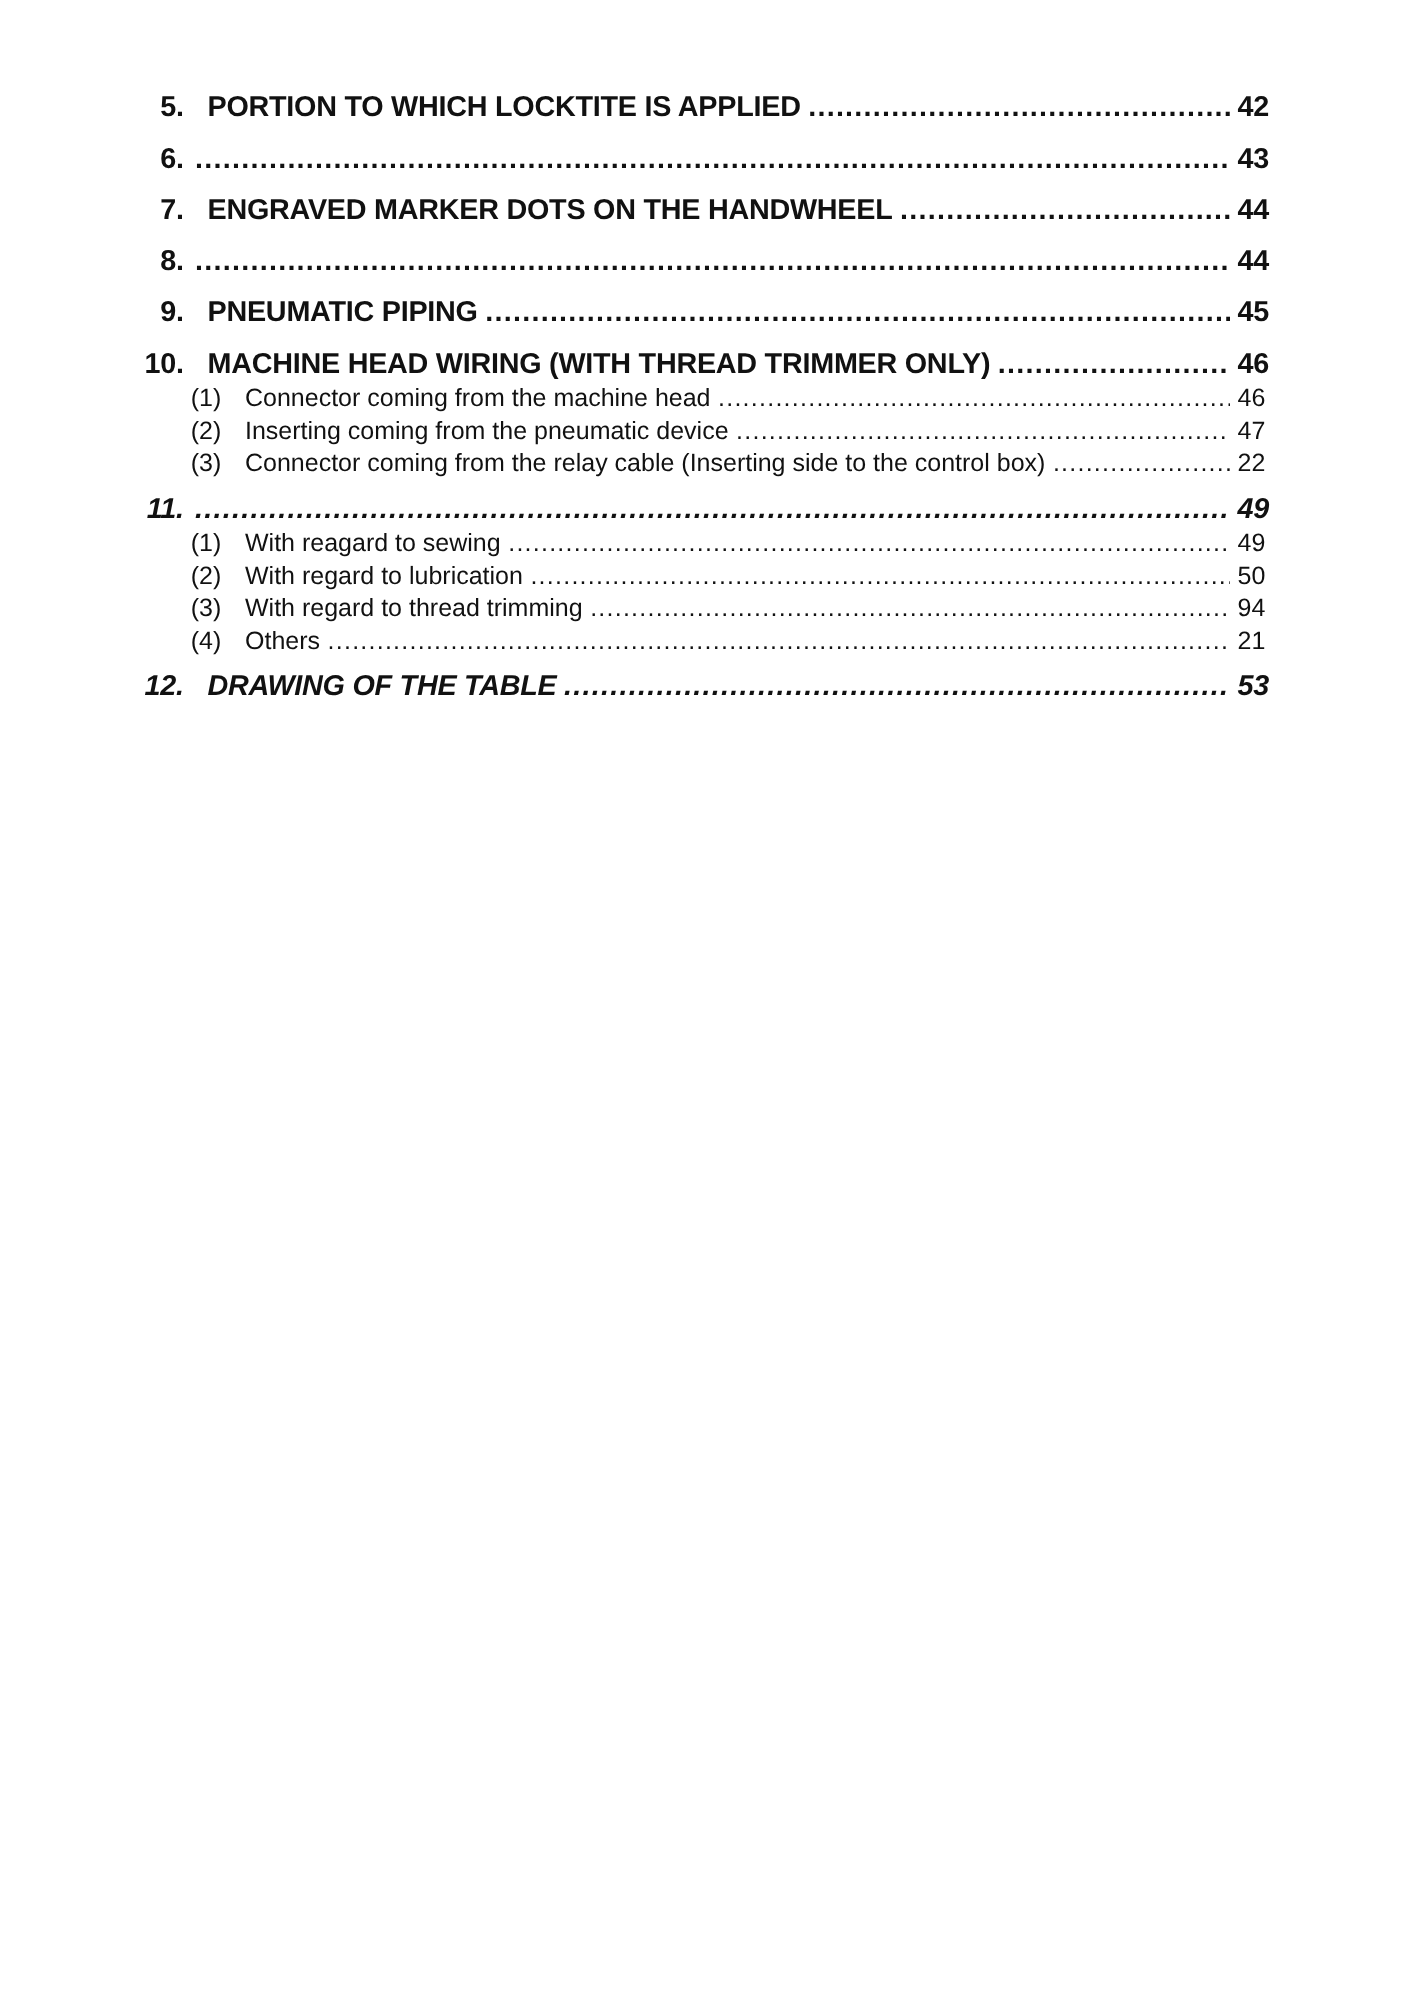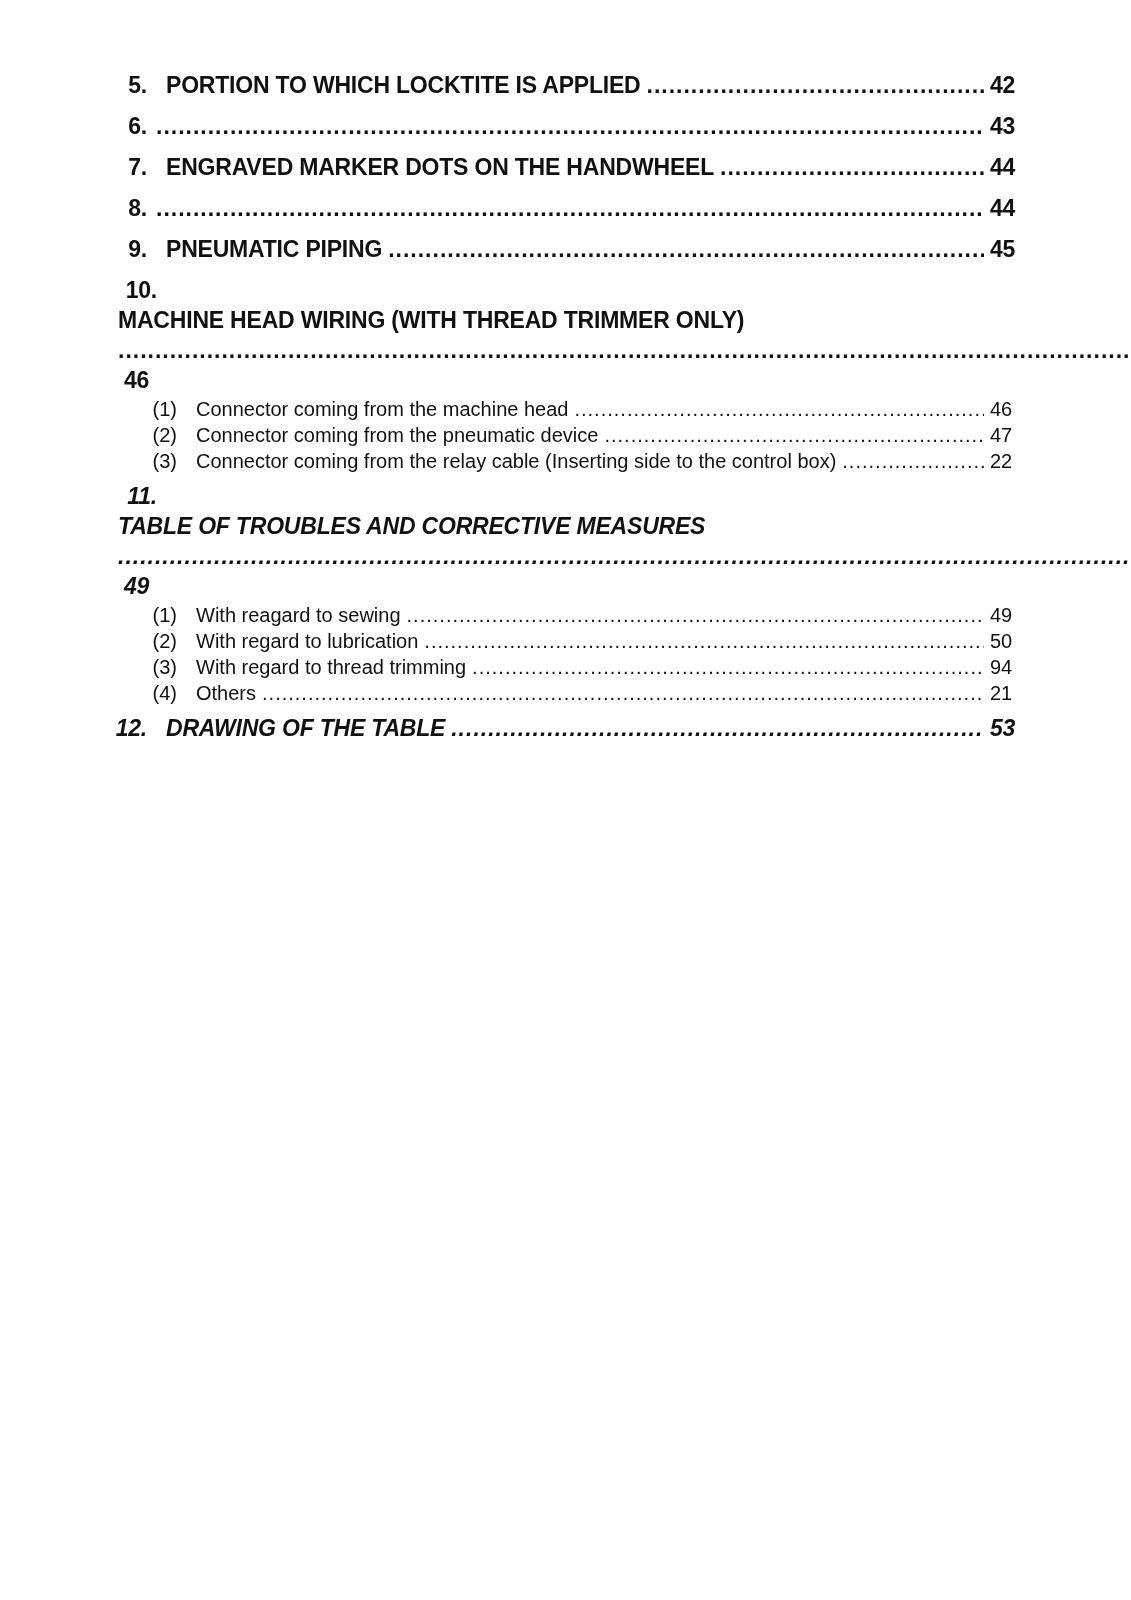--- a/index.html
+++ b/index.html
@@ -29,21 +29,20 @@
   }
   .row.main {
     font-weight: 700;
     font-size: 23px;
     line-height: 30px;
     letter-spacing: -0.2px;
     margin: 0 0 11px 0;
   }
   .row.main.has-subs {
     margin-bottom: 1px;
-    flex-direction: column;
   }
   .row.sub {
     font-weight: 400;
     font-size: 20px;
     line-height: 26px;
     margin-left: 39px;
   }
   .row.sub + .row.main {
     margin-top: 7px;
     font-style: italic;
@@ -127,35 +126,34 @@
 
     <div class="row sub">
       <span class="num">(1)</span>
       <span class="title">Connector coming from the machine head</span>
       <span class="leader">........................................................................................................................................................................................................</span>
       <span class="pg">46</span>
     </div>
 
     <div class="row sub">
       <span class="num">(2)</span>
-      <span class="title">Connector coming from the pneumatic device</span>
+      <span class="title">Inserting coming from the pneumatic device</span>
       <span class="leader">........................................................................................................................................................................................................</span>
       <span class="pg">47</span>
     </div>
 
     <div class="row sub">
       <span class="num">(3)</span>
       <span class="title">Connector coming from the relay cable (Inserting side to the control box)</span>
       <span class="leader">........................................................................................................................................................................................................</span>
       <span class="pg">22</span>
     </div>
 
     <div class="row main has-subs">
       <span class="num">11.</span>
-      <span class="title">TABLE OF TROUBLES AND CORRECTIVE MEASURES</span>
       <span class="leader">........................................................................................................................................................................................................</span>
       <span class="pg">49</span>
     </div>
 
     <div class="row sub">
       <span class="num">(1)</span>
       <span class="title">With reagard to sewing</span>
       <span class="leader">........................................................................................................................................................................................................</span>
       <span class="pg">49</span>
     </div>

